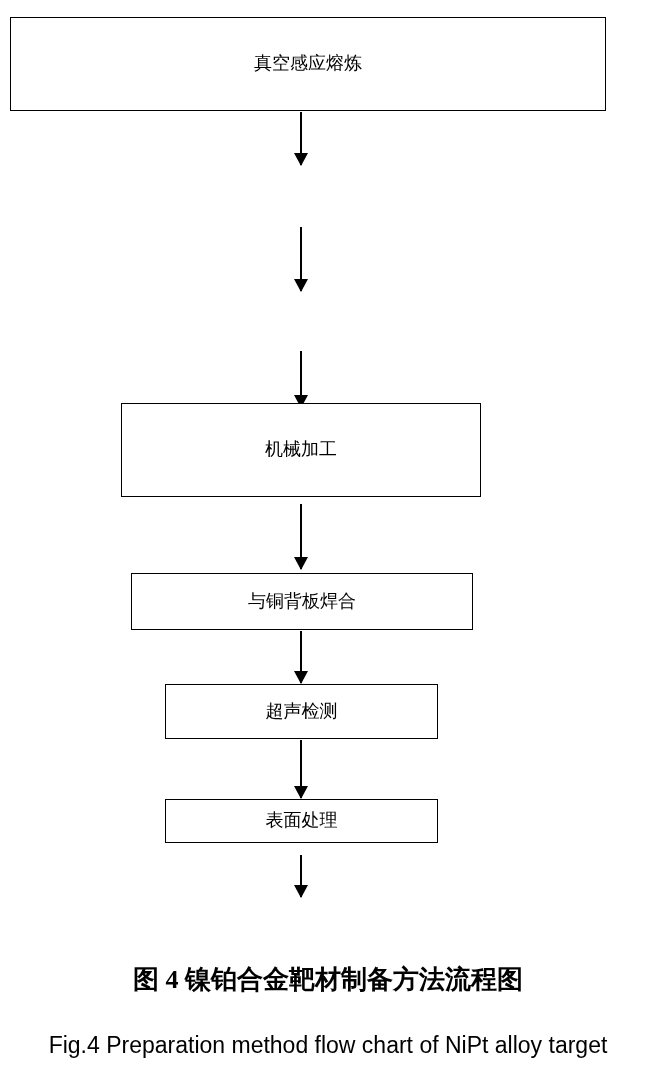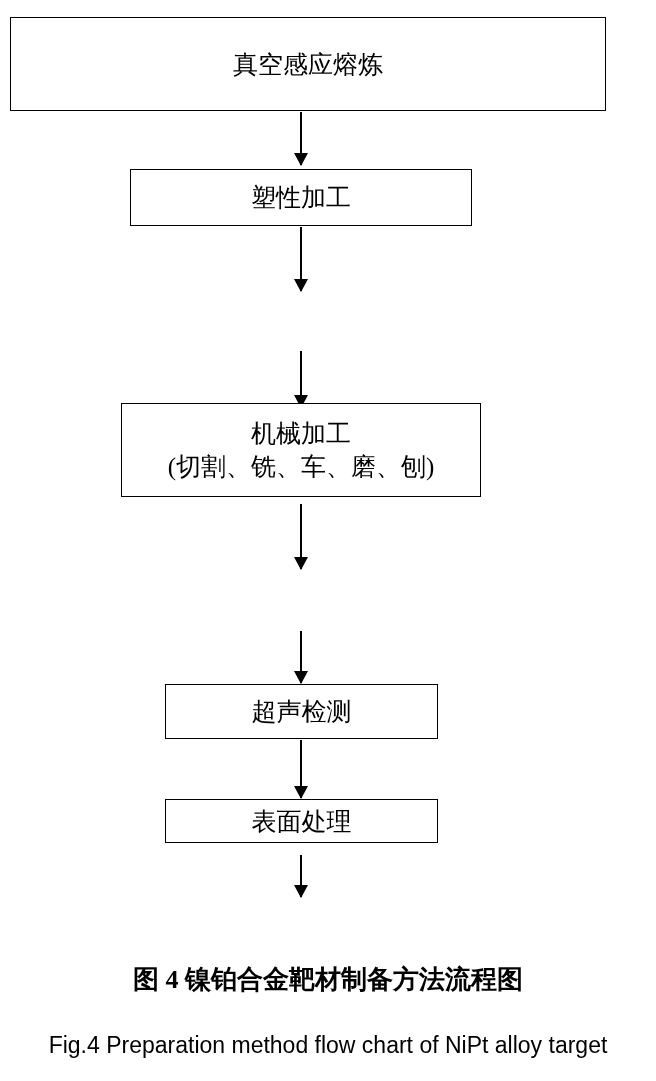--- a/index.html
+++ b/index.html
@@ -24,21 +24,21 @@
     position: absolute;
     box-sizing: border-box;
     border: 1.6px solid #000000;
     background: #ffffff;
     display: flex;
     flex-direction: column;
     align-items: center;
     justify-content: center;
     text-align: center;
     line-height: 1.32;
-    font-size: 25px;
+    font-size: 18px;
     font-family: "Liberation Serif", "DejaVu Serif", serif;
   }
   .node .line1, .node .line2 {
     display: block;
     white-space: nowrap;
   }
   .arrow {
     position: absolute;
     width: 2px;
     background: #000000;
@@ -77,36 +77,35 @@
 <body>
 
 <div id="flow">
 
   <div class="node" style="left:10px; top:17px; width:596px; height:94px;">
     <span class="line1">真空感应熔炼</span>
   </div>
 
   <div class="arrow" style="left:300px; top:112px; height:53px;"></div>
 
-  <div class="node" style="left:130px; top:169px; width:342px; height:57px;">
-    <span class="line1">塑性加工</span>
-  </div>
 
   <div class="arrow" style="left:300px; top:227px; height:64px;"></div>
 
 
   <div class="arrow" style="left:300px; top:351px; height:56px;"></div>
 
   <div class="node" style="left:121px; top:403px; width:360px; height:94px;">
     <span class="line1">机械加工</span>
-    <span class="line2">(切割、铣、车、磨、刨)</span>
   </div>
 
   <div class="arrow" style="left:300px; top:504px; height:65px;"></div>
 
+  <div class="node" style="left:131px; top:573px; width:342px; height:57px;">
+    <span class="line1">与铜背板焊合</span>
+  </div>
 
   <div class="arrow" style="left:300px; top:631px; height:52px;"></div>
 
   <div class="node" style="left:165px; top:684px; width:273px; height:55px;align-items:center;">
     <span class="line1">超声检测</span>
   </div>
 
   <div class="arrow" style="left:300px; top:740px; height:58px;"></div>
 
   <div class="node" style="left:165px; top:799px; width:273px; height:44px;">

